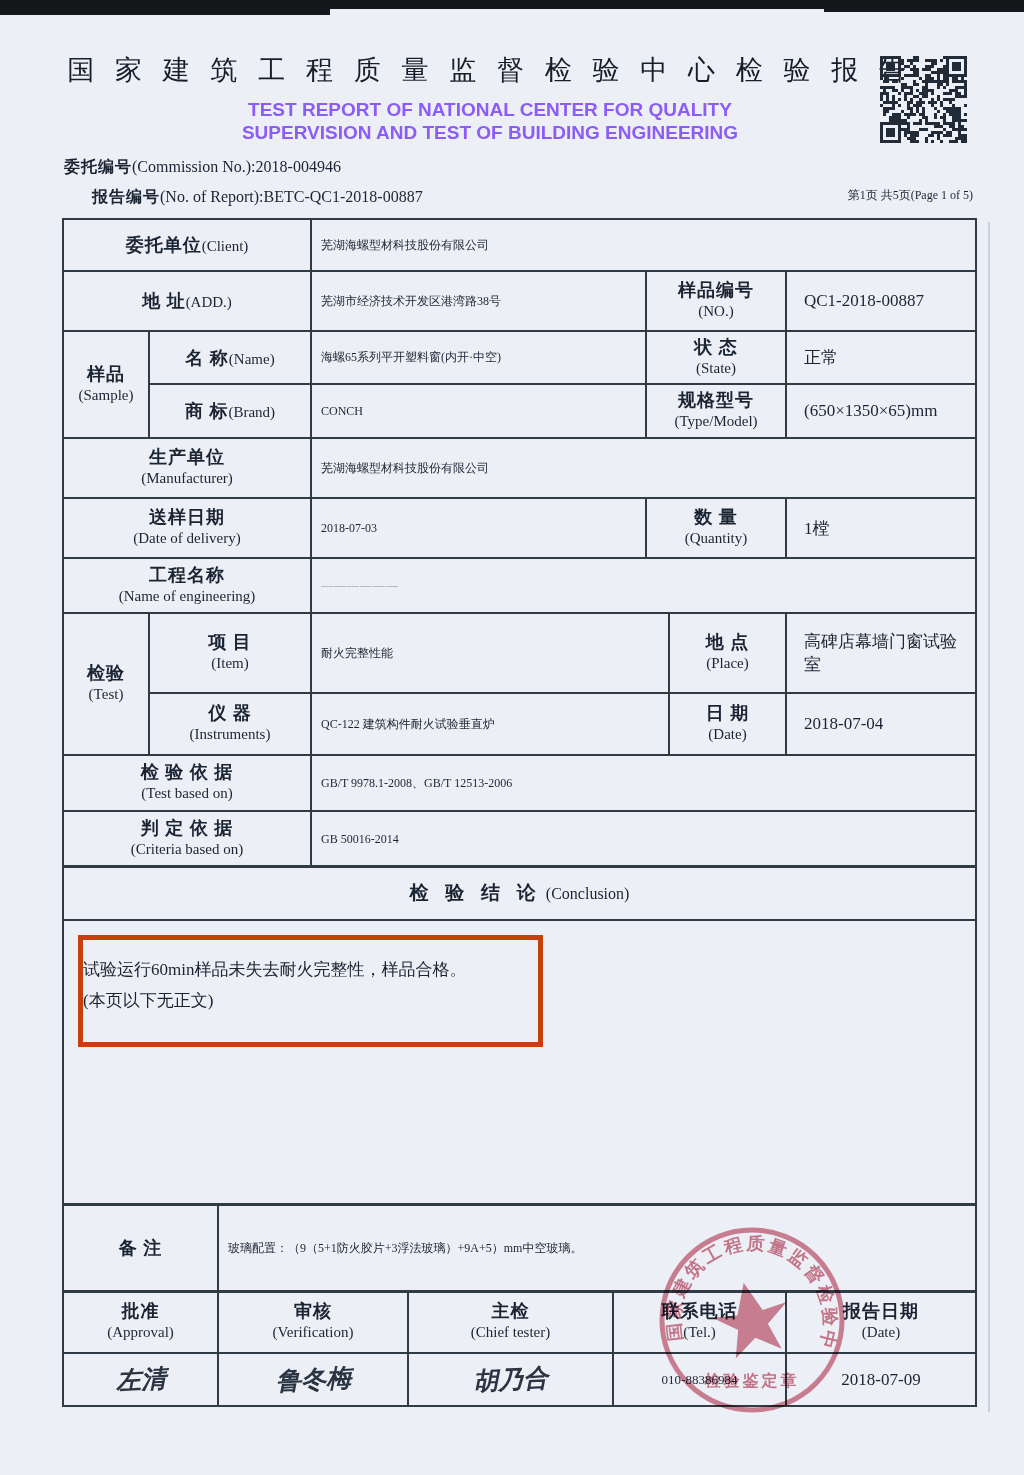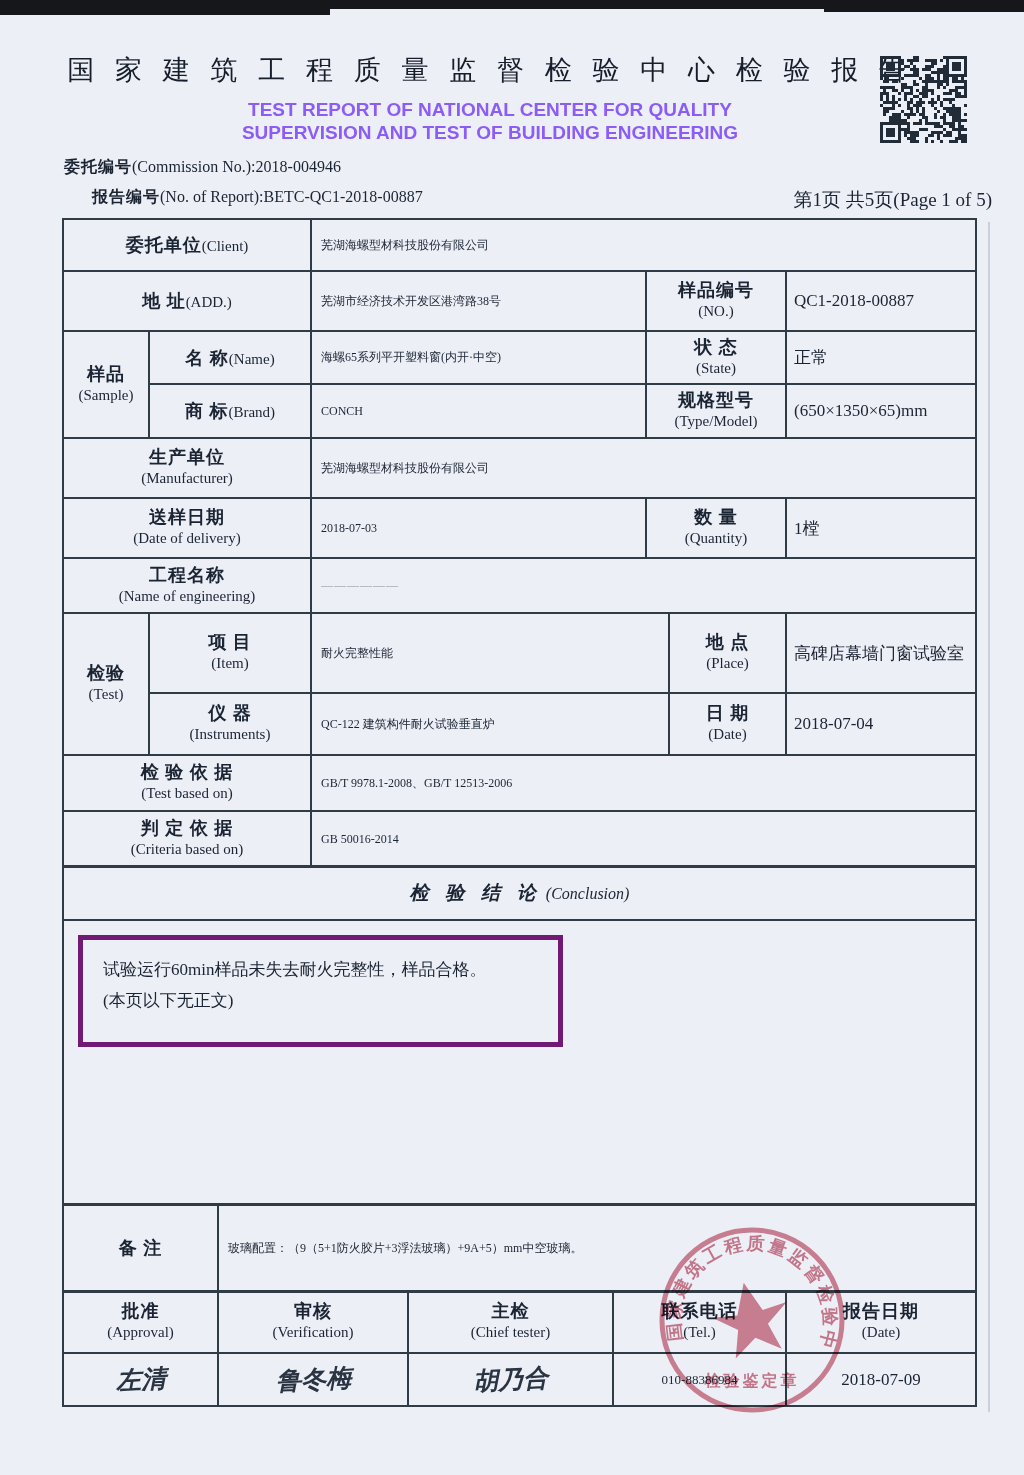--- a/index.html
+++ b/index.html
@@ -14,42 +14,42 @@
 
   .title-cn{position:absolute;top:52px;left:60px;width:860px;text-align:center;
     font-size:27px;font-weight:normal;letter-spacing:7px;color:#161e2b;}
   .title-en{position:absolute;top:98px;left:60px;width:860px;text-align:center;
     font-family:Liberation Sans, sans-serif;font-weight:bold;font-size:19px;
     line-height:23px;letter-spacing:0px;color:#8b5cf6;}
   .meta-line{position:absolute;left:64px;font-size:16px;white-space:nowrap;}
   .meta-line .cnb{font-weight:bold;letter-spacing:1px;}
   .meta1{top:157px;}
   .meta2{top:187px;margin-left:28px;}
-  .pageinfo{position:absolute;top:187px;right:32px;font-size:19px;}
+  .pageinfo{position:absolute;top:187px;right:51px;font-size:12px;}
 
   .qr{position:absolute;left:880px;top:56px;width:88px;height:88px;}
 
   .tables{position:absolute;top:218px;left:62px;width:913px;}
   table{border-collapse:collapse;table-layout:fixed;width:913px;}
   table + table{margin-top:-3px;}
   table, td{border:2.5px solid #2f3b45;}
   td{padding:2px 6px;vertical-align:middle;overflow:hidden;}
   td.lab{text-align:center;}
   .cn{font-weight:bold;font-size:18px;letter-spacing:1px;display:inline;}
   .en{font-size:15px;display:inline;}
   .stack .cn,.stack .en{display:block;line-height:21px;}
   td.val{text-align:left;font-size:12px;padding-left:9px;}
-  td.val2{text-align:left;font-size:17px;padding-left:7px;}
+  td.val2{text-align:left;font-size:17px;padding-left:17px;}
   .dash{color:#9aa0ad;font-size:11px;letter-spacing:1px;}
-  .concl-head{text-align:center;font-style:italic;}
+  .concl-head{text-align:center;}
   .concl-head .cn{font-size:19px;letter-spacing:6px;}
   .concl-head .en{font-size:16px;}
 
   .red-box{position:absolute;left:78px;top:935px;width:455px;height:88px;
-    border:5px solid #701a75;padding:14px 0 0 20px;font-size:17px;line-height:31px;}
+    border:5px solid #c2410c;padding:14px 0 0 0;font-size:17px;line-height:31px;}
   .red-box div{white-space:nowrap;}
 
   .sig{font-family:"DejaVu Serif",serif;font-style:italic;font-weight:600;
     font-size:25px;color:#2a3442;transform:rotate(-3deg);display:inline-block;}
   td.center{text-align:center;}
 
   .stamp{position:absolute;left:652px;top:1220px;width:200px;height:200px;
     mix-blend-mode:multiply;opacity:0.85;}
 </style>
 </head>

